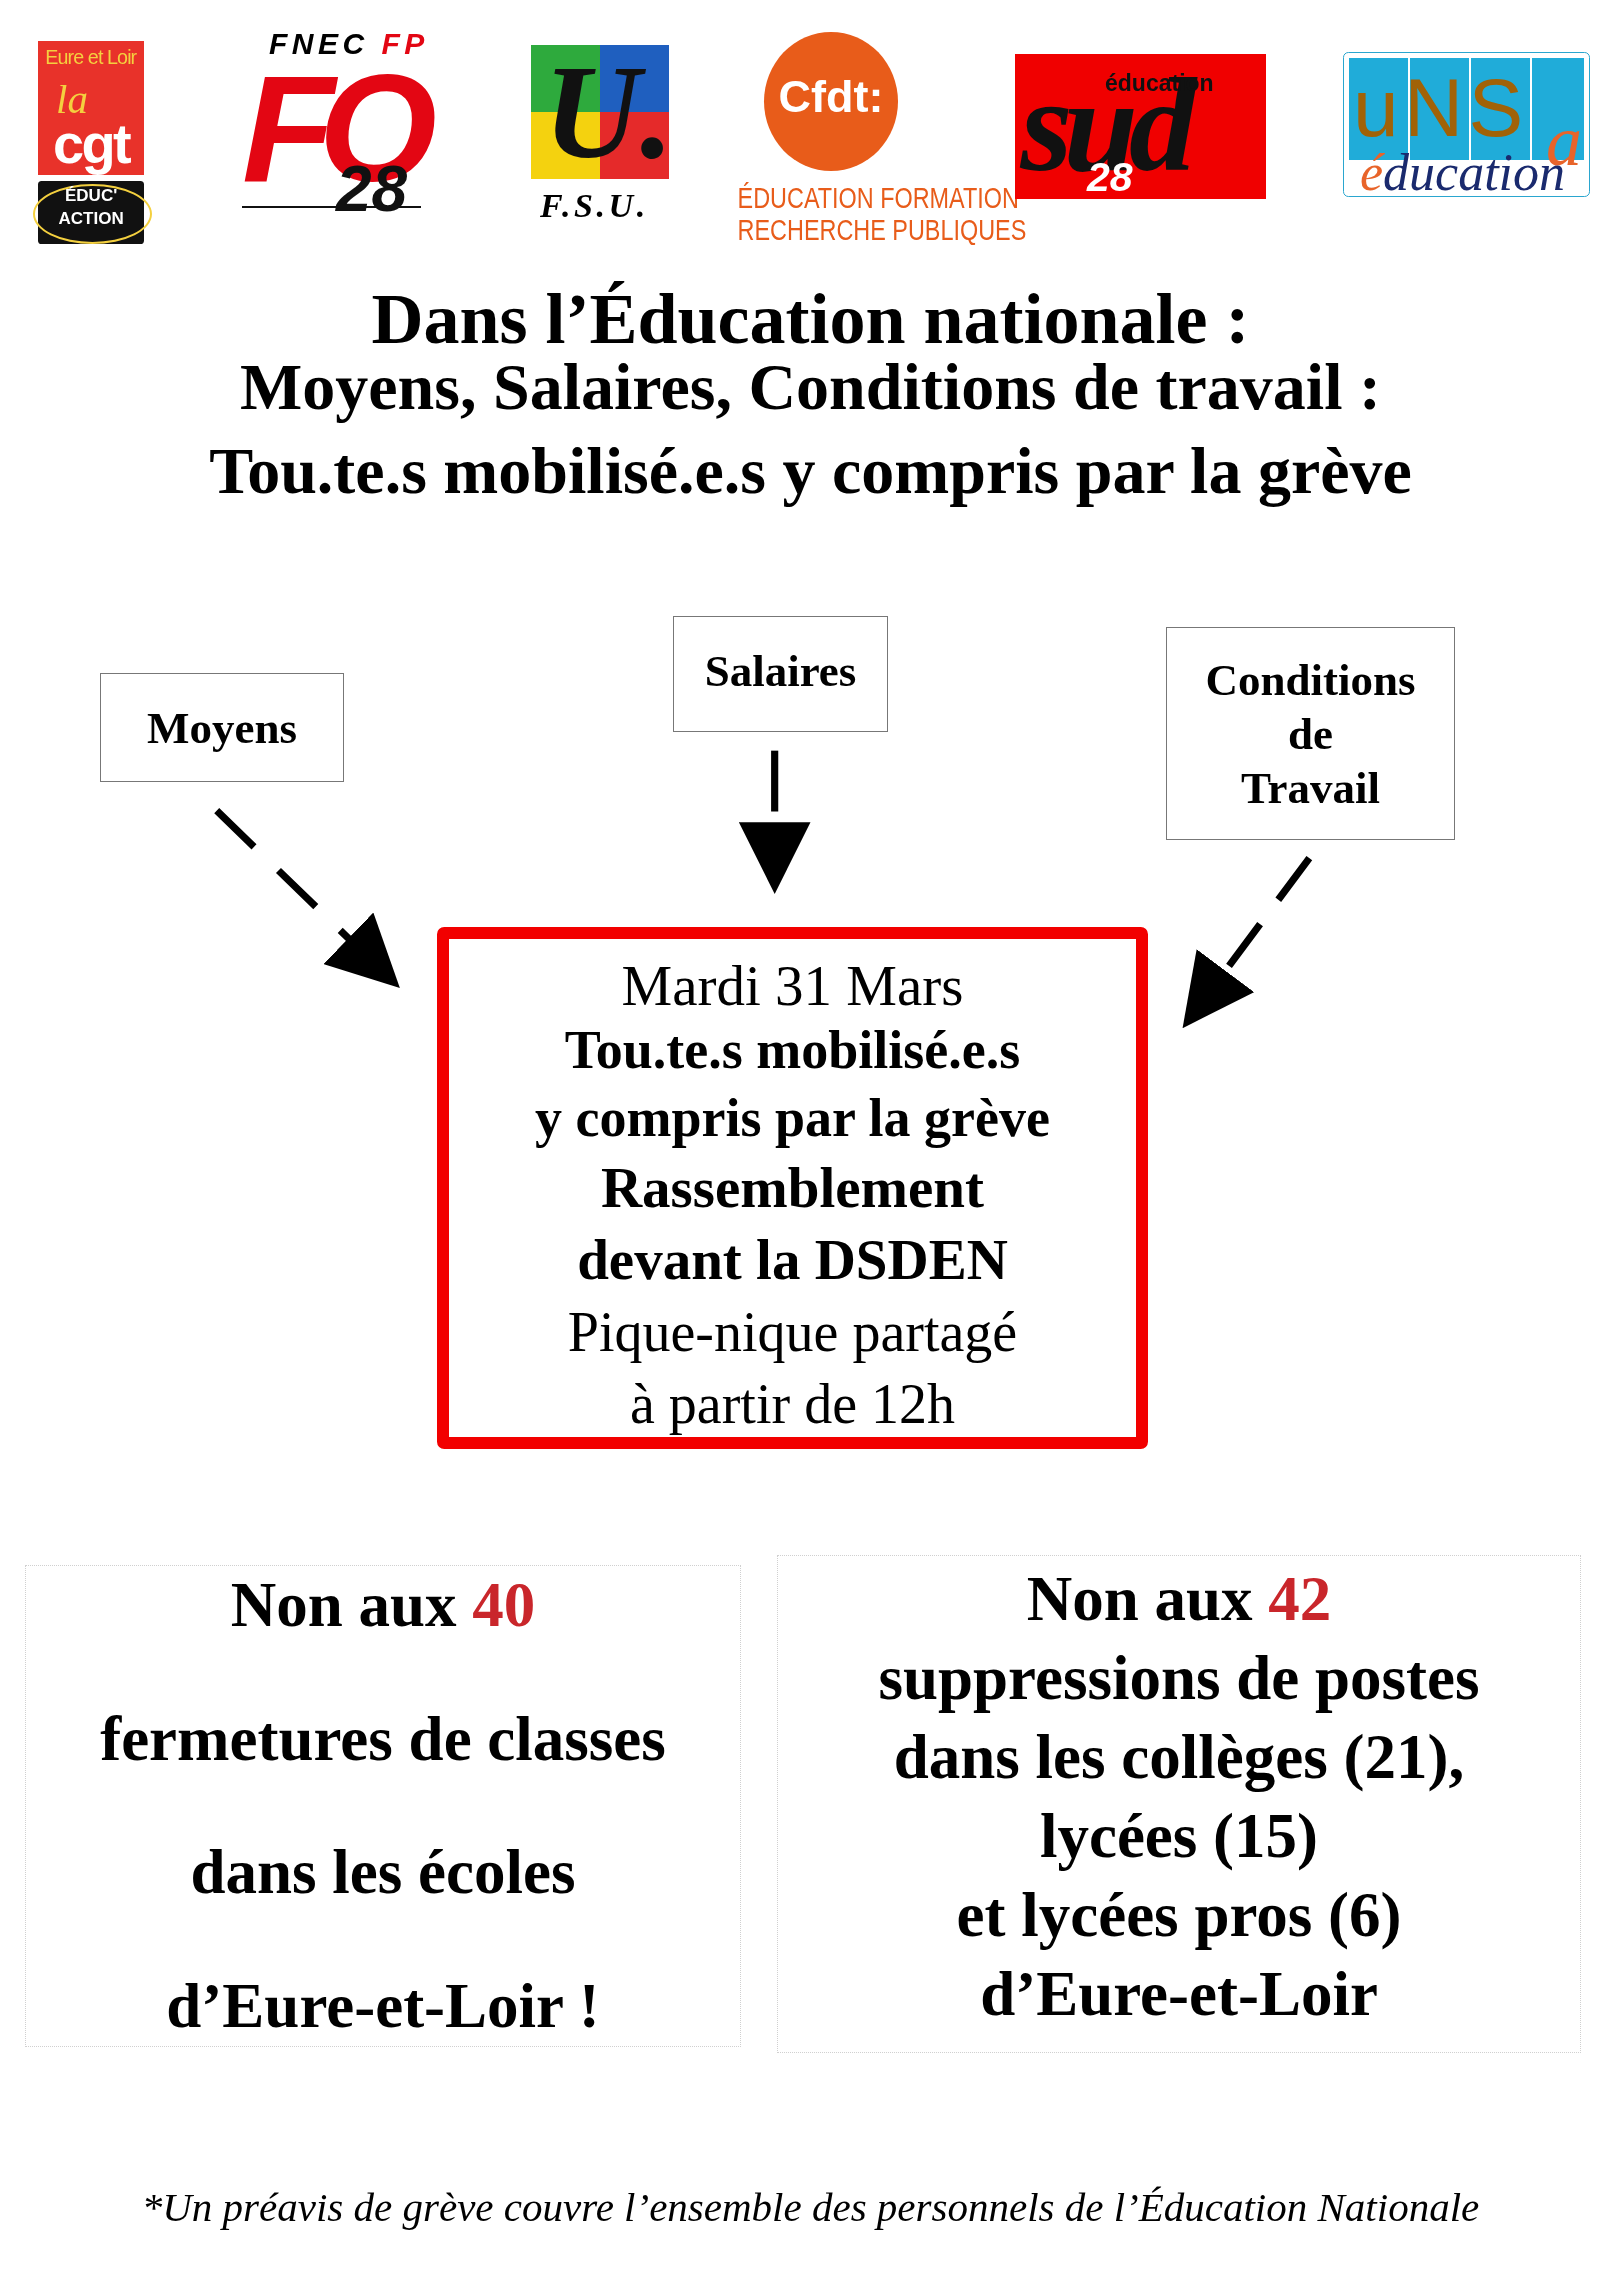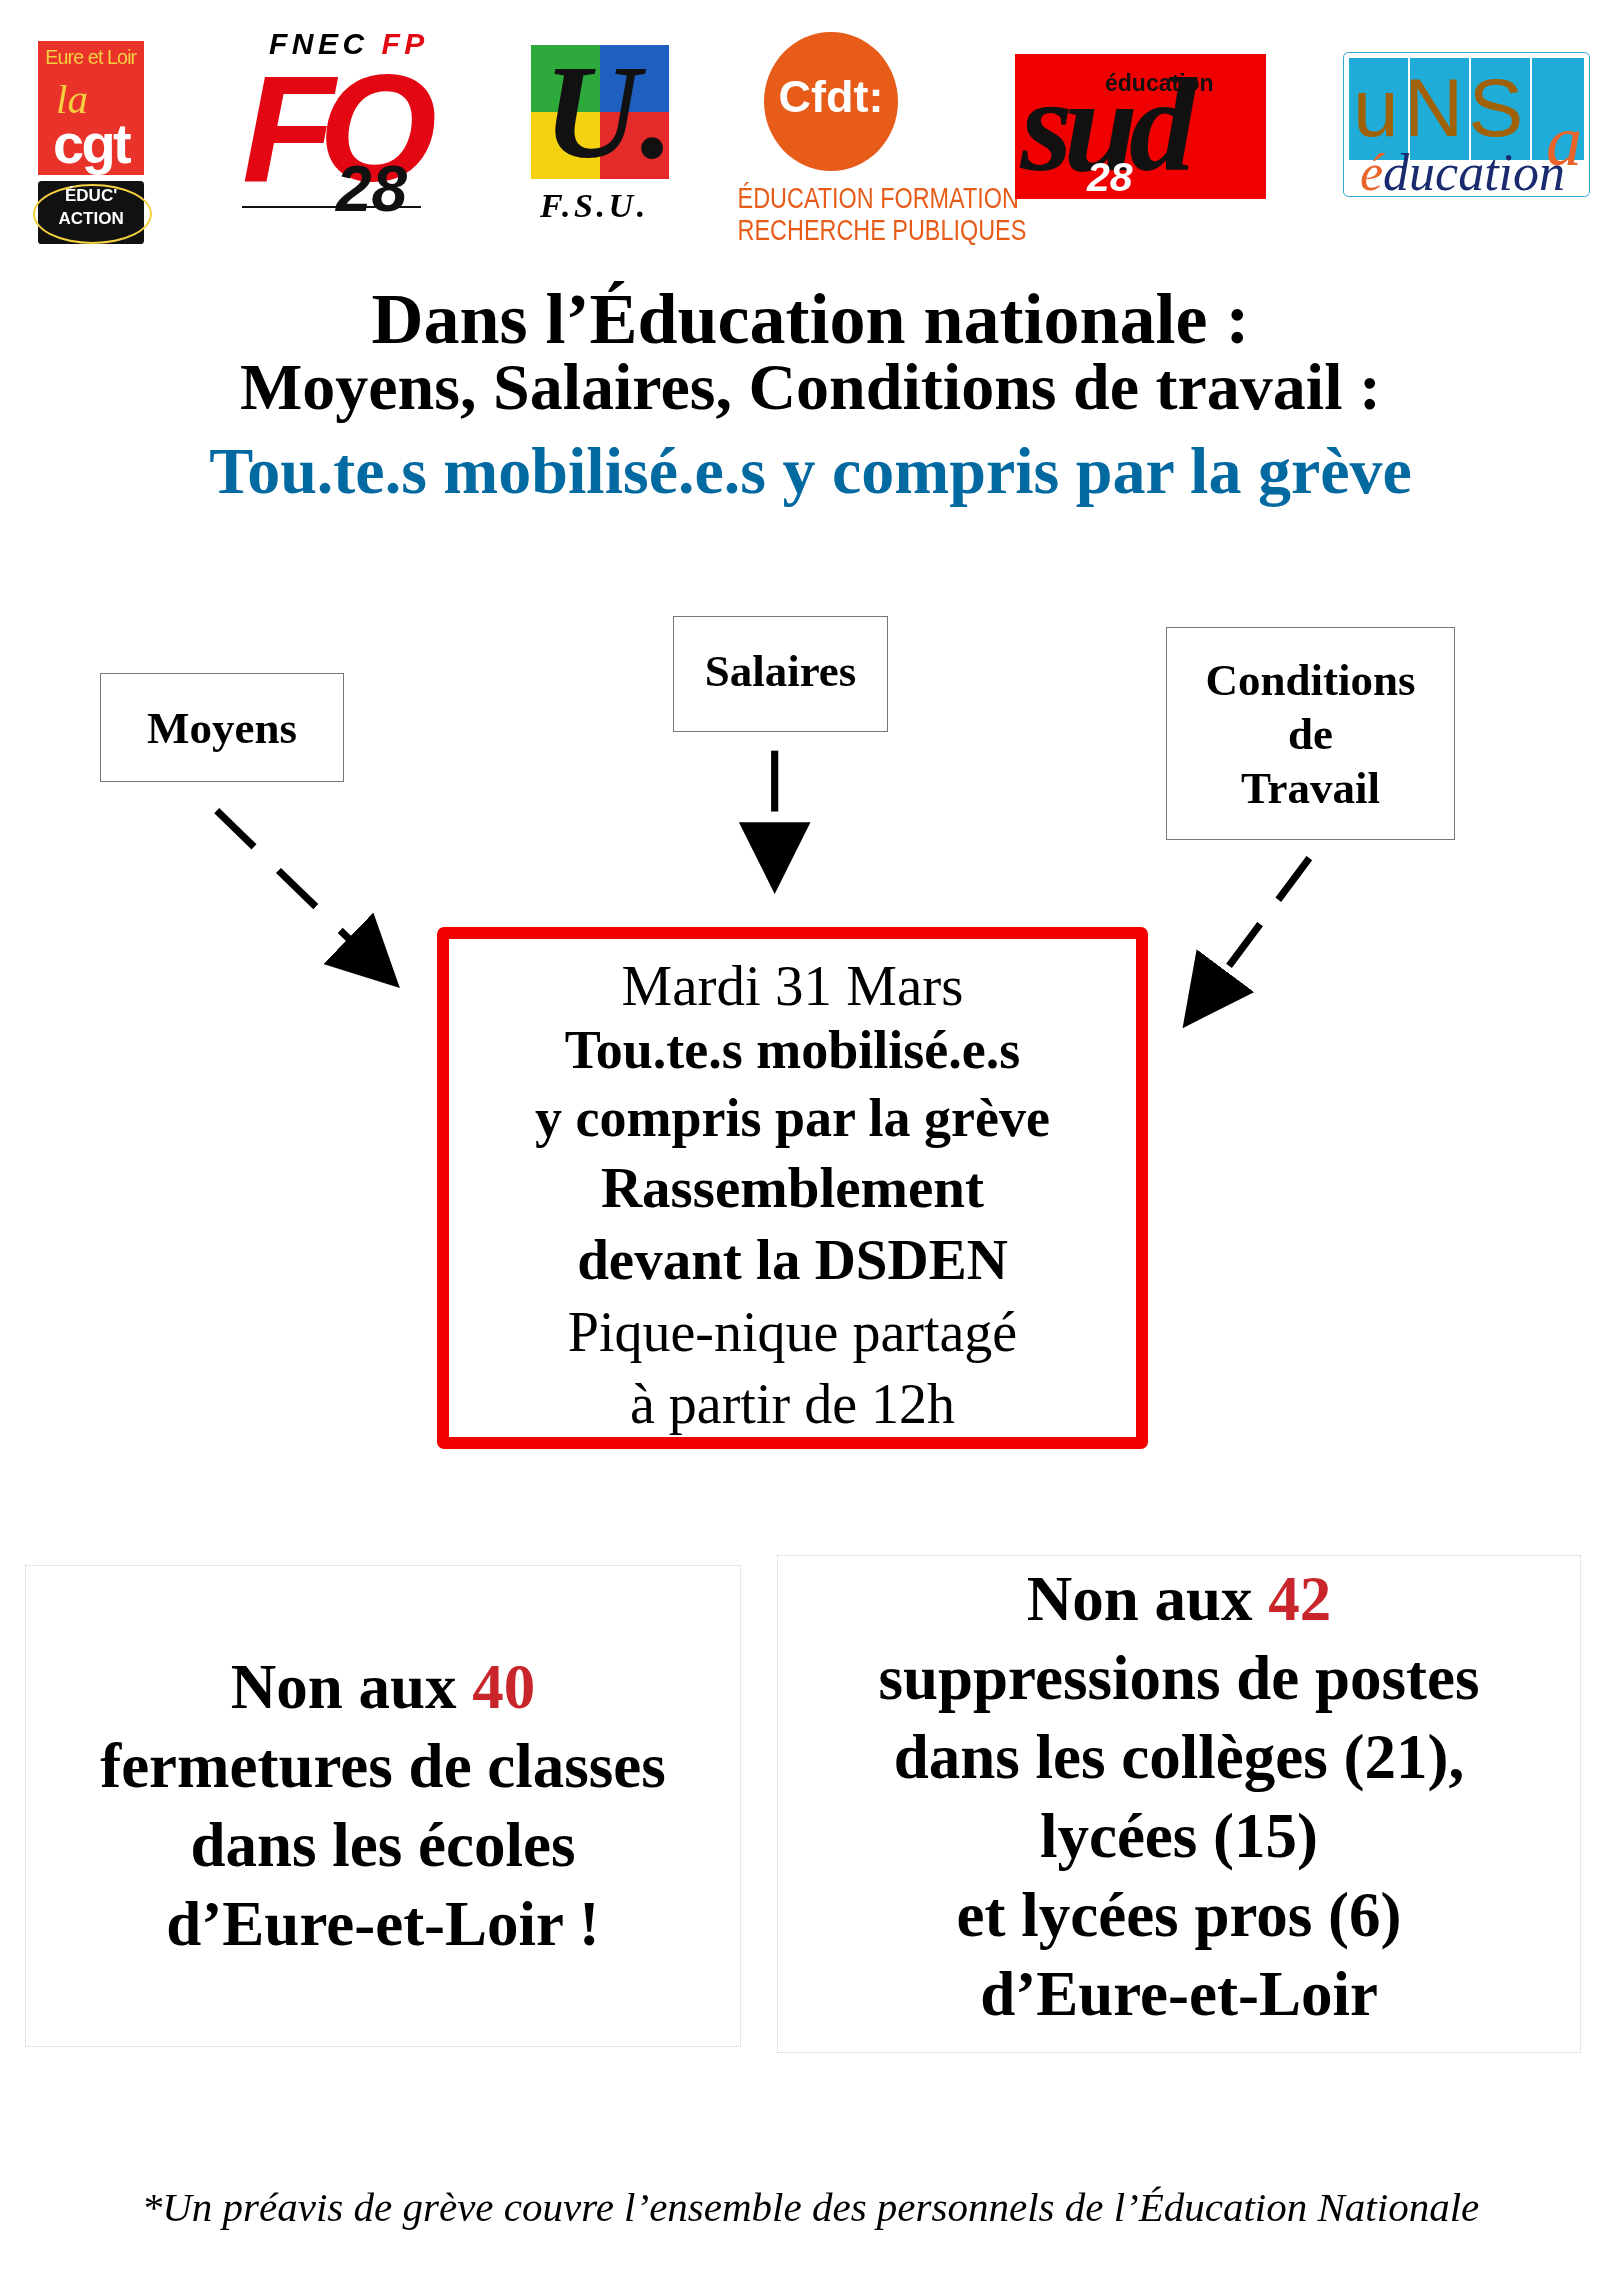--- a/index.html
+++ b/index.html
@@ -47,37 +47,37 @@
   .unsa .col { position:absolute; top:5.4px; width:1.8px; height:102px; background:#fff; }
   .unsa .letters { position:absolute; left:9px; top:5.4px; font-family:"Liberation Sans", sans-serif; font-size:82px; line-height:99px; color:#a16207; letter-spacing:5.4px; }
   .unsa .a { position:absolute; left:202px; top:47px; font-family:"Liberation Serif", serif; font-style:italic; font-size:72px; color:#e8642a; }
   .unsa .edu { position:absolute; left:16px; top:90px; font-family:"Liberation Serif", serif; font-style:italic; font-size:52px; color:#1a2a6e; }
   .unsa .edu .e { color:#e8642a; }
 
   
   .title { position:absolute; left:0; width:1621px; text-align:center; font-family:"Liberation Serif", serif; font-weight:bold; white-space:nowrap; }
   .t1 { top:278px; font-size:72px; }
   .t2 { top:349px; font-size:66px; }
-  .t3 { top:433px; font-size:66px; color:#0369a1; }
+  .t3 { top:433px; font-size:66px; color:#000000; }
 
   
   .topic { position:absolute; border:1.8px solid #777; background:#fff; display:flex; align-items:center; justify-content:center; text-align:center; font-family:"Liberation Serif", serif; font-weight:bold; font-size:45px; line-height:54px; }
   .moyens { left:100px; top:673px; width:242px; height:107px; }
   .salaires { left:673px; top:616px; width:215px; height:116px; align-items:flex-start; padding-top:27px; box-sizing:border-box; }
   .conditions { left:1166px; top:627px; width:287px; height:211px; }
 
   
   .mainbox { position:absolute; left:437px; top:915px; width:711px; height:522px; border:12.5px solid #f20000; border-radius:7.2px; box-sizing:border-box; background:#fff; text-align:center; font-family:"Liberation Serif", serif;margin-top:12px; }
   .mainbox .ln { display:block; white-space:nowrap; }
   .mainbox .date { font-size:57px; line-height:61px; margin-top:16px; }
   .mainbox .b { font-size:54px; font-weight:bold; line-height:68px; }
   .mainbox .n { font-size:56px; line-height:72px; }
 
   
-  .bbox { position:absolute; border:1.8px dotted #d0d0d0; box-sizing:border-box; display:flex; flex-direction:column; align-items:center; justify-content:center; text-align:center; font-family:"Liberation Serif", serif; font-weight:bold; font-size:63px; line-height:79px; }
+  .bbox { position:absolute; border:1.8px dotted #d0d0d0; box-sizing:border-box; display:flex; flex-direction:column; align-items:center; justify-content:space-between; text-align:center; font-family:"Liberation Serif", serif; font-weight:bold; font-size:63px; line-height:79px; }
   .bbox .red { color:#c9262b; }
   .bleft { left:25px; top:1565px; width:716px; height:482px; }
   .bright { left:777px; top:1555px; width:804px; height:498px; }
 
   .foot { position:absolute; left:0; top:2183px; width:1621px; text-align:center; font-family:"Liberation Serif", serif; font-style:italic; font-size:41px; white-space:nowrap; }
 
   svg.arrows { position:absolute; left:0; top:0; width:1621px; height:2293px; pointer-events:none; }
 </style>
 </head>
 <body>

